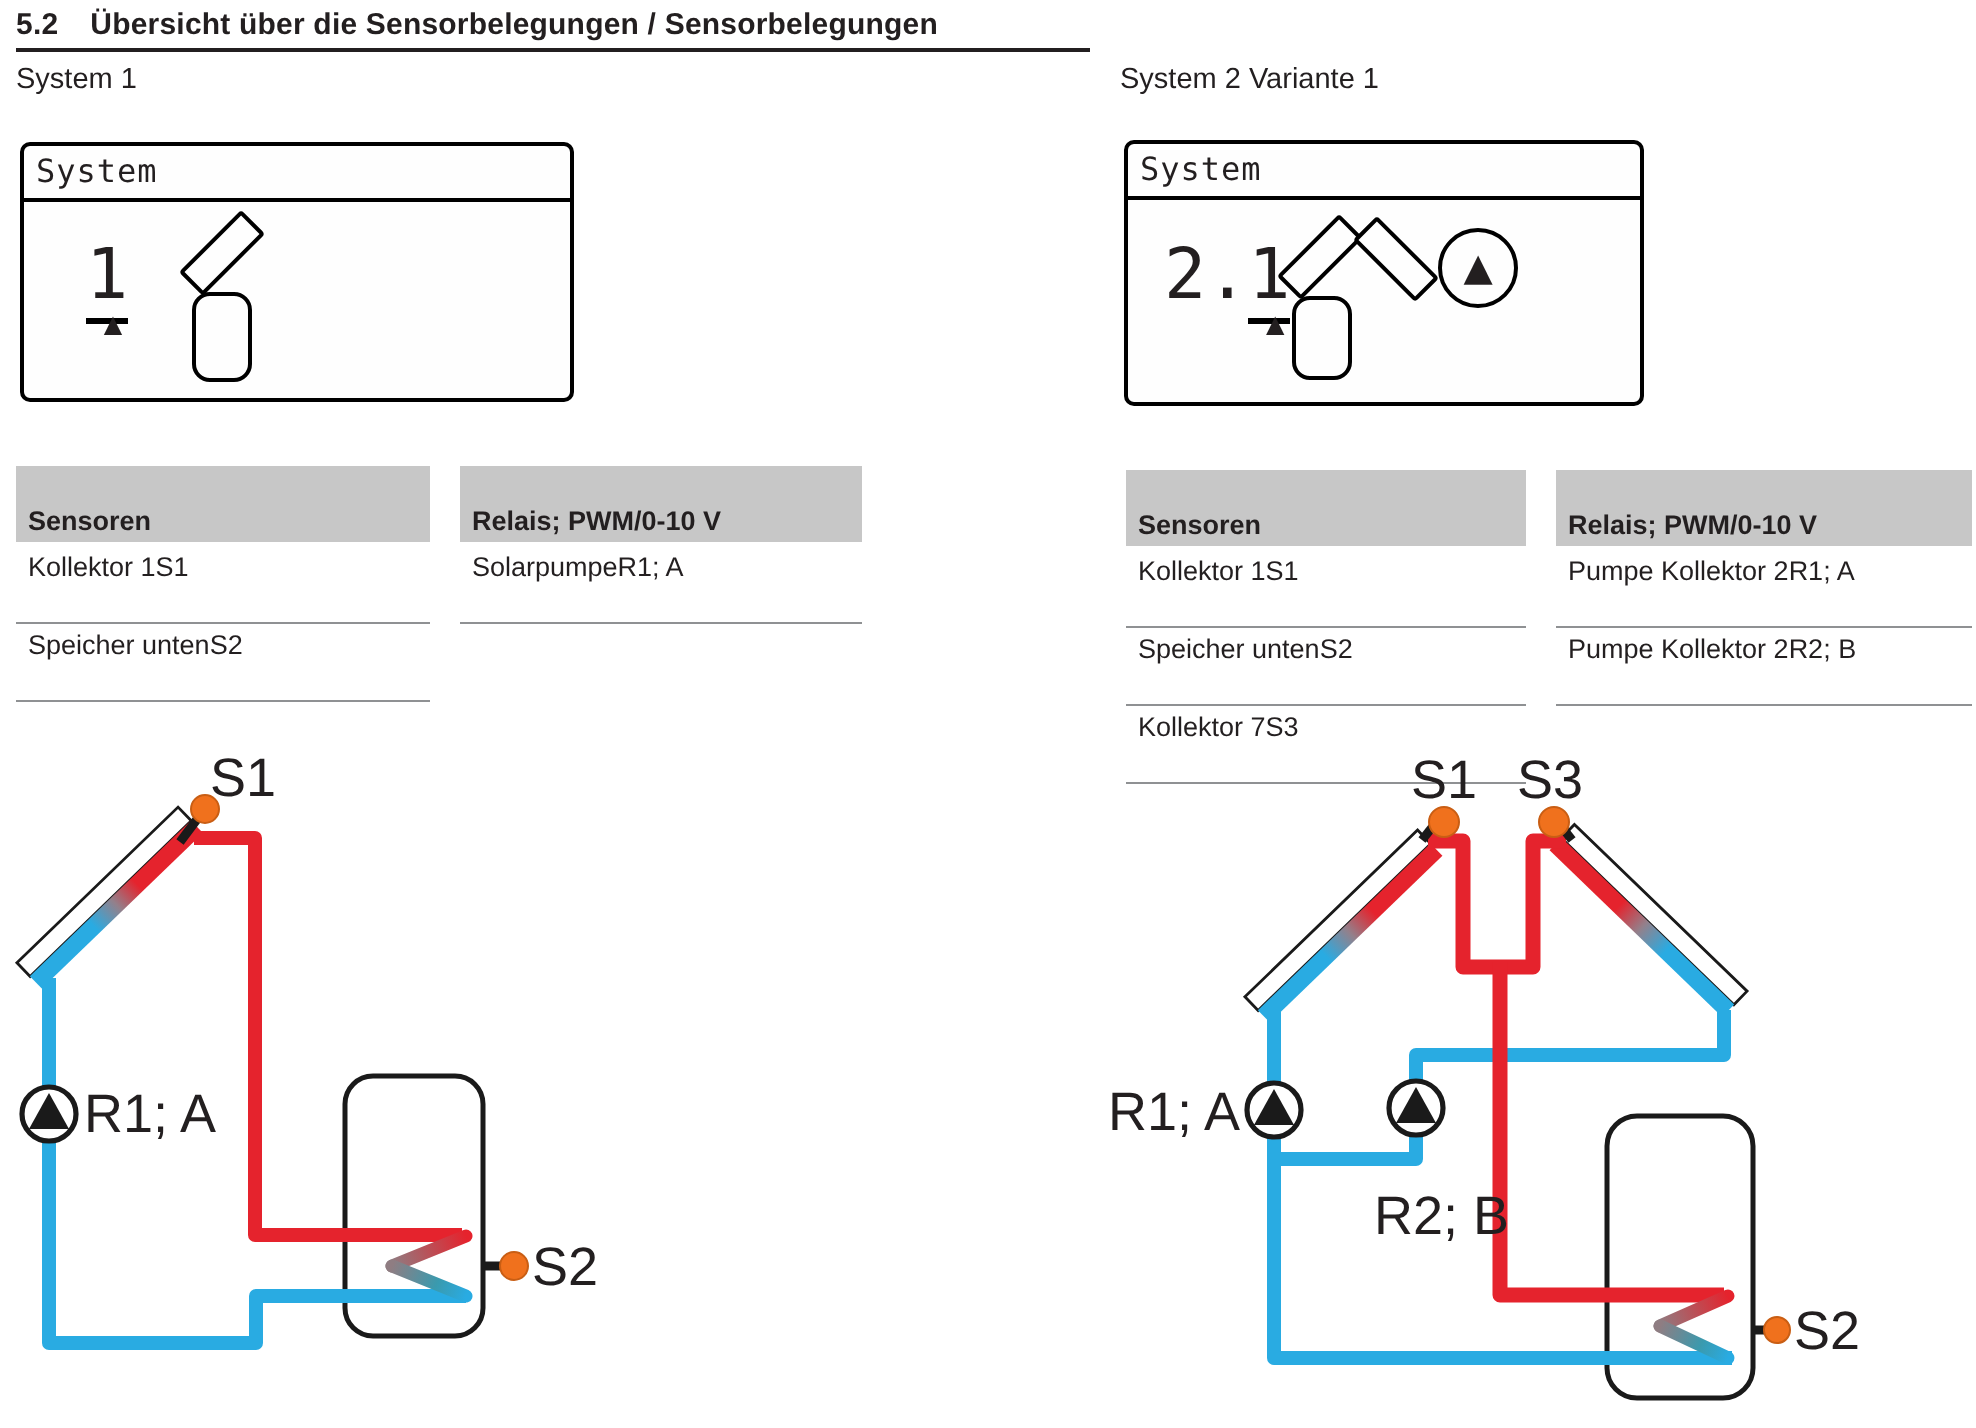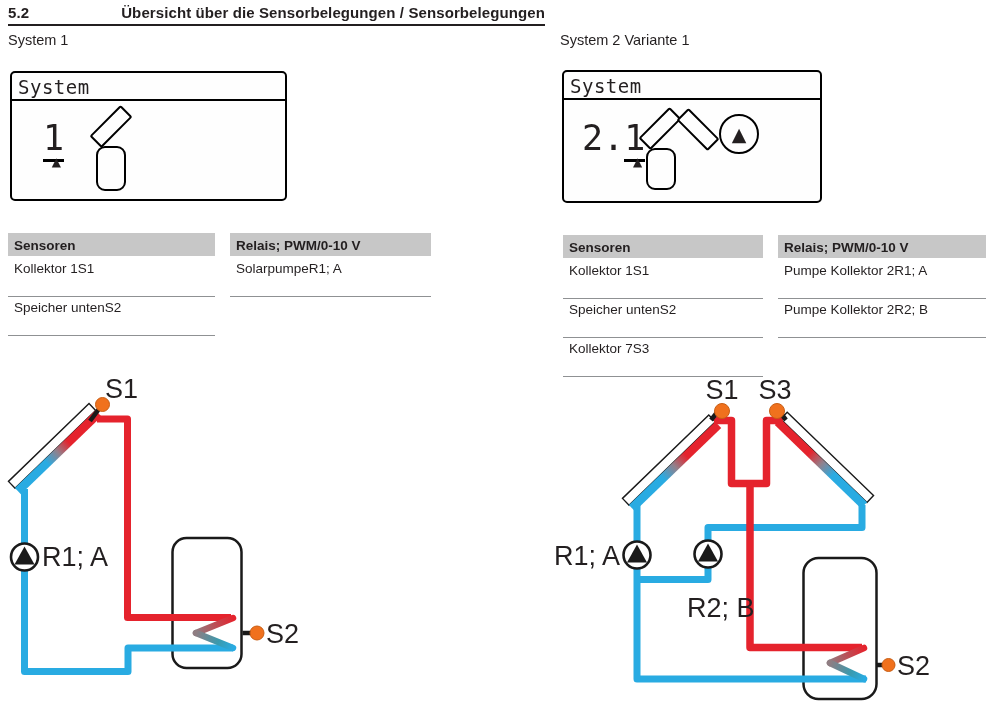--- a/index.html
+++ b/index.html
@@ -5,42 +5,42 @@
   html,body{margin:0;padding:0;}
   body{
     width:988px;height:714px;position:relative;overflow:hidden;
     background:#ffffff;color:var(--ink,#231f20);
     font-family:"Liberation Sans", sans-serif;
   }
   
   .sec-head{
     position:absolute;left:8px;top:4px;width:537px;
     border-bottom:2px solid #231f20;padding-bottom:3px;
-    font-size:15px;font-weight:bold;display:flex;gap:16px;letter-spacing:.1px;justify-content:space-between;
+    font-size:15px;font-weight:bold;display:flex;gap:16px;letter-spacing:.1px;
   }
   .sys-title{position:absolute;top:32px;font-size:14.5px;font-weight:normal;}
   
   .lcd{
     position:absolute;border:2px solid #000;border-radius:5px;background:#fefefe;
     font-family:"DejaVu Sans Mono", monospace;
   }
-  .lcd-title{height:23px;border-bottom:2.5px solid #000;font-size:19px;padding:3px 0 0 6px;letter-spacing:.5px;}
+  .lcd-title{height:23px;border-bottom:2.5px solid #000;font-size:16px;padding:3px 0 0 6px;letter-spacing:.5px;}
   .lcd-body{position:relative;height:calc(100% - 29px);}
   .lcd-num{position:absolute;font-size:35px;line-height:1;}
   .lcd-cursor-digit{border-bottom:3px solid #000;padding-bottom:1px;}
   .lcd-cursor-tri{font-family:"DejaVu Sans",sans-serif;font-size:12px;line-height:9px;text-align:right;padding-right:3px;margin-top:2px;}
   .lcd-collector{position:absolute;width:40px;height:13px;border:2px solid #000;border-radius:2px;background:#fefefe;}
   .rot-neg{transform:rotate(-45deg);}
   .rot-pos{transform:rotate(45deg);}
   .lcd-tank{position:absolute;width:26px;border:2.5px solid #000;border-radius:9px;background:#fefefe;}
   .lcd-pump{position:absolute;width:36px;height:36px;border:2.5px solid #000;border-radius:50%;
     display:flex;align-items:center;justify-content:center;font-family:"DejaVu Sans",sans-serif;font-size:19px;line-height:1;}
   
   .dtable{position:absolute;font-size:13.5px;}
-  .dtable .hdr{background:var(--table_header_bg,#c7c7c7);font-weight:bold;padding:5px 6px 3px 6px;margin-bottom:2px;}
+  .dtable .hdr{background:var(--table_header_bg,#c7c7c7);font-weight:bold;padding:20px 6px 3px 6px;margin-bottom:2px;}
   .dtable .row{display:flex;justify-content:flex-start;padding:3px 6px 20px 6px;border-bottom:1px solid var(--row_line,#8f9193);}
   
   .diagram{position:absolute;}
   .pipe-red{stroke:var(--pipe_red,#e5232d);fill:none;}
   .pipe-blue{stroke:var(--pipe_blue,#29abe2);fill:none;}
   .sensor-dot{fill:var(--sensor_orange,#f0711d);stroke:#c95e14;stroke-width:1;}
   .diag-label{font-size:27px;fill:var(--ink,#231f20);font-family:"Liberation Sans",sans-serif;}
   .pump-body{fill:#ffffff;stroke:#1a1a1a;stroke-width:2.6;}
   .pump-tri{fill:#1a1a1a;}
   .tank{fill:#ffffff;stroke:#1a1a1a;stroke-width:2.5;}

